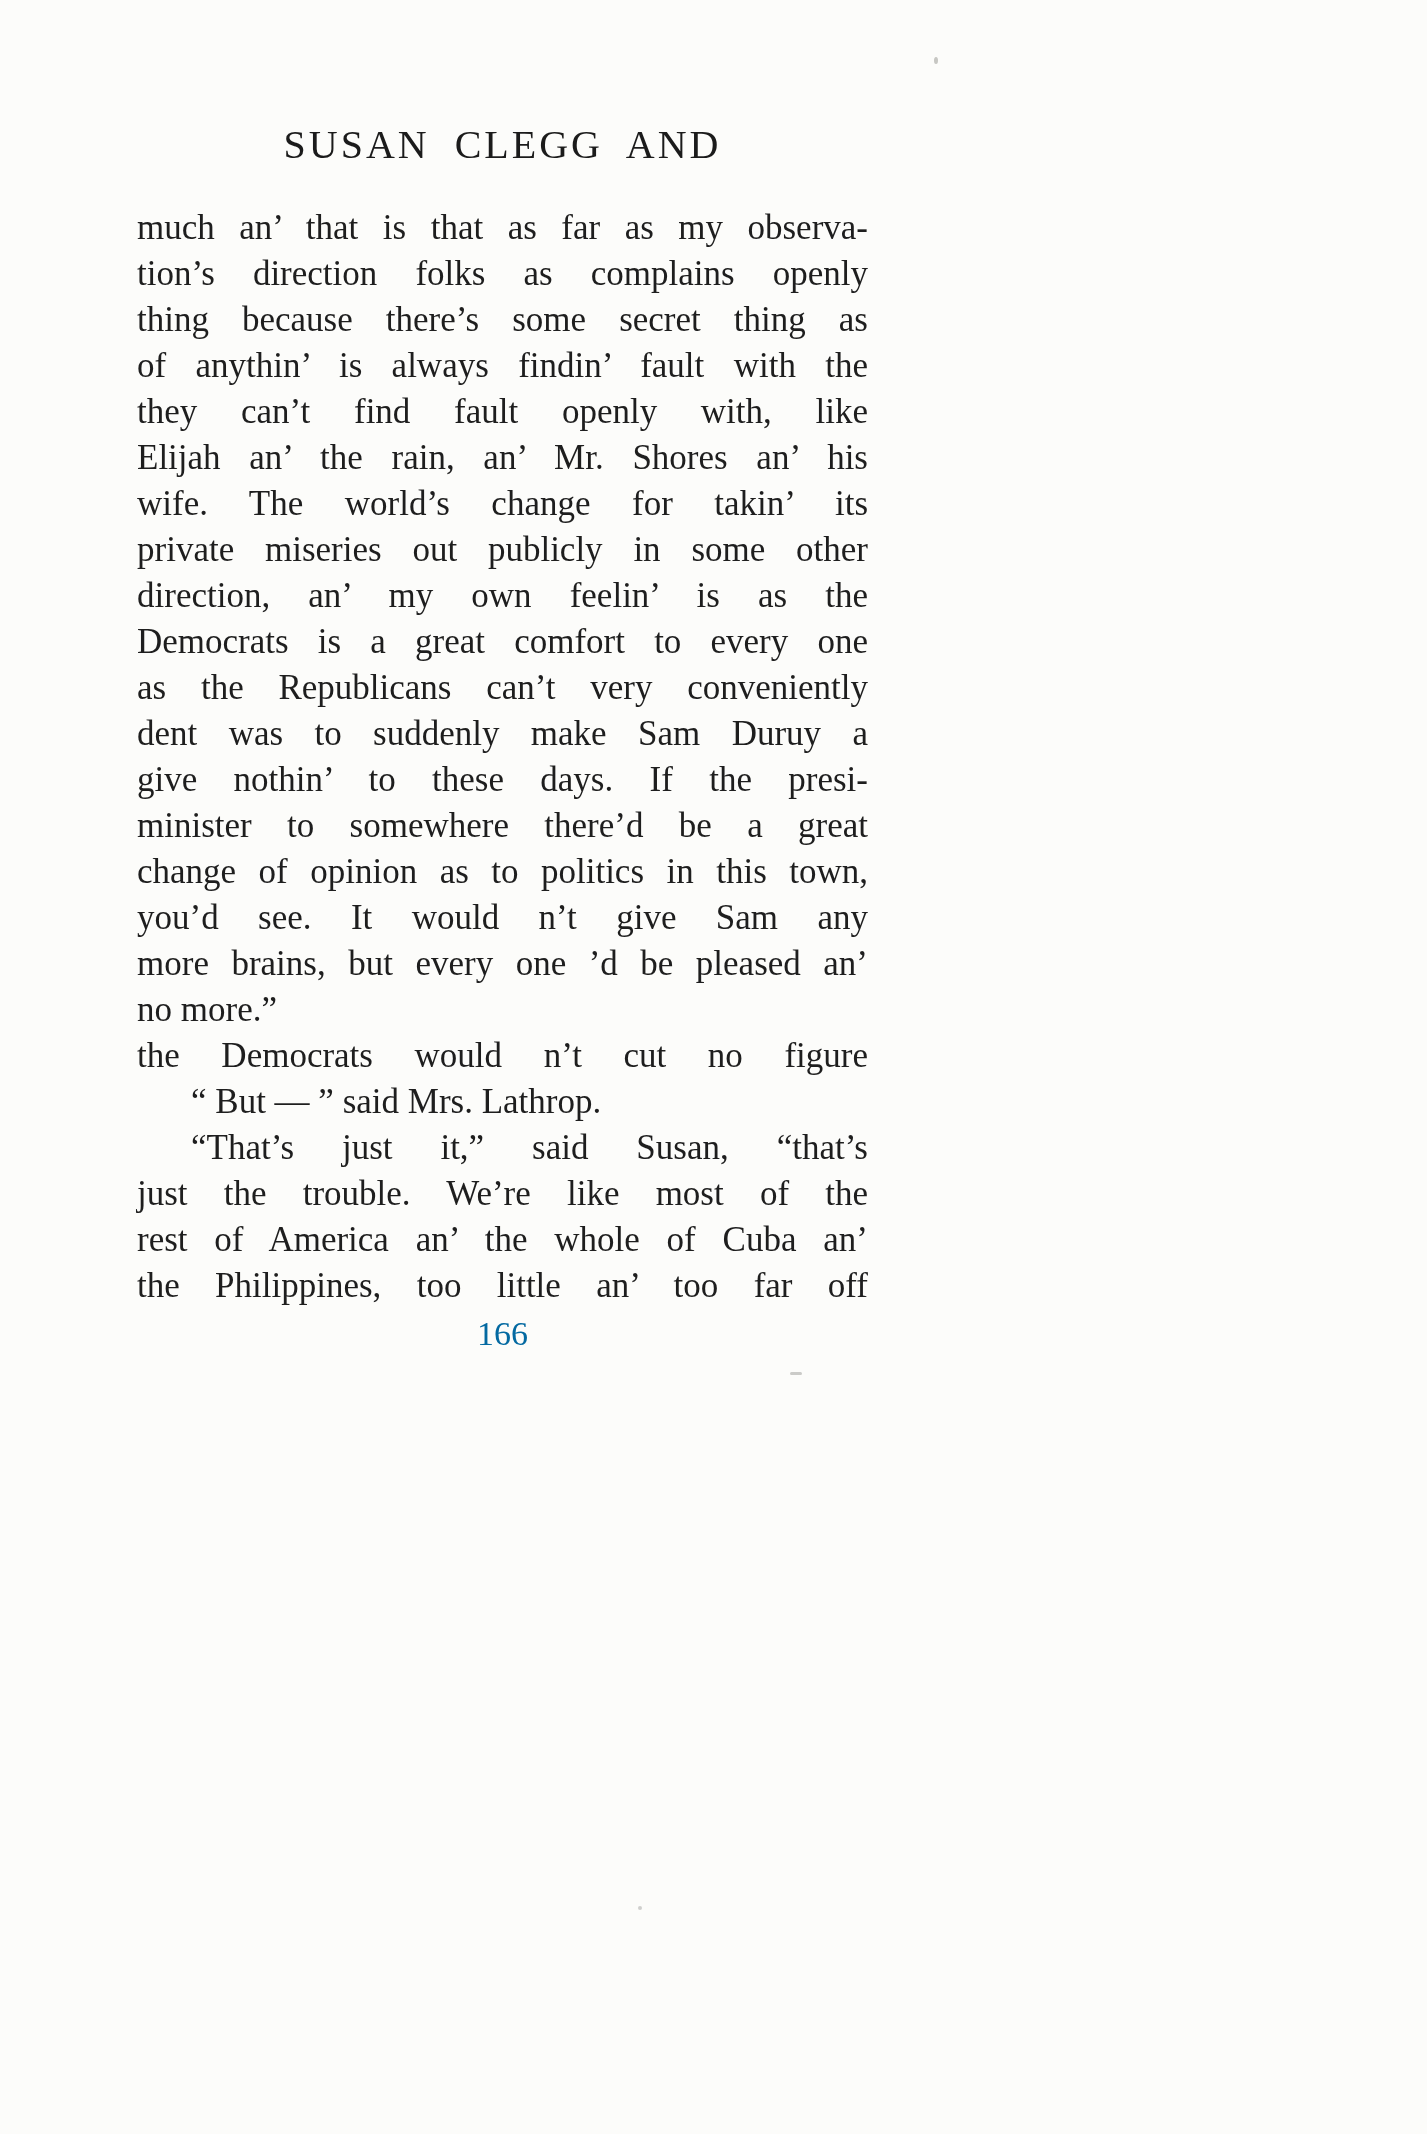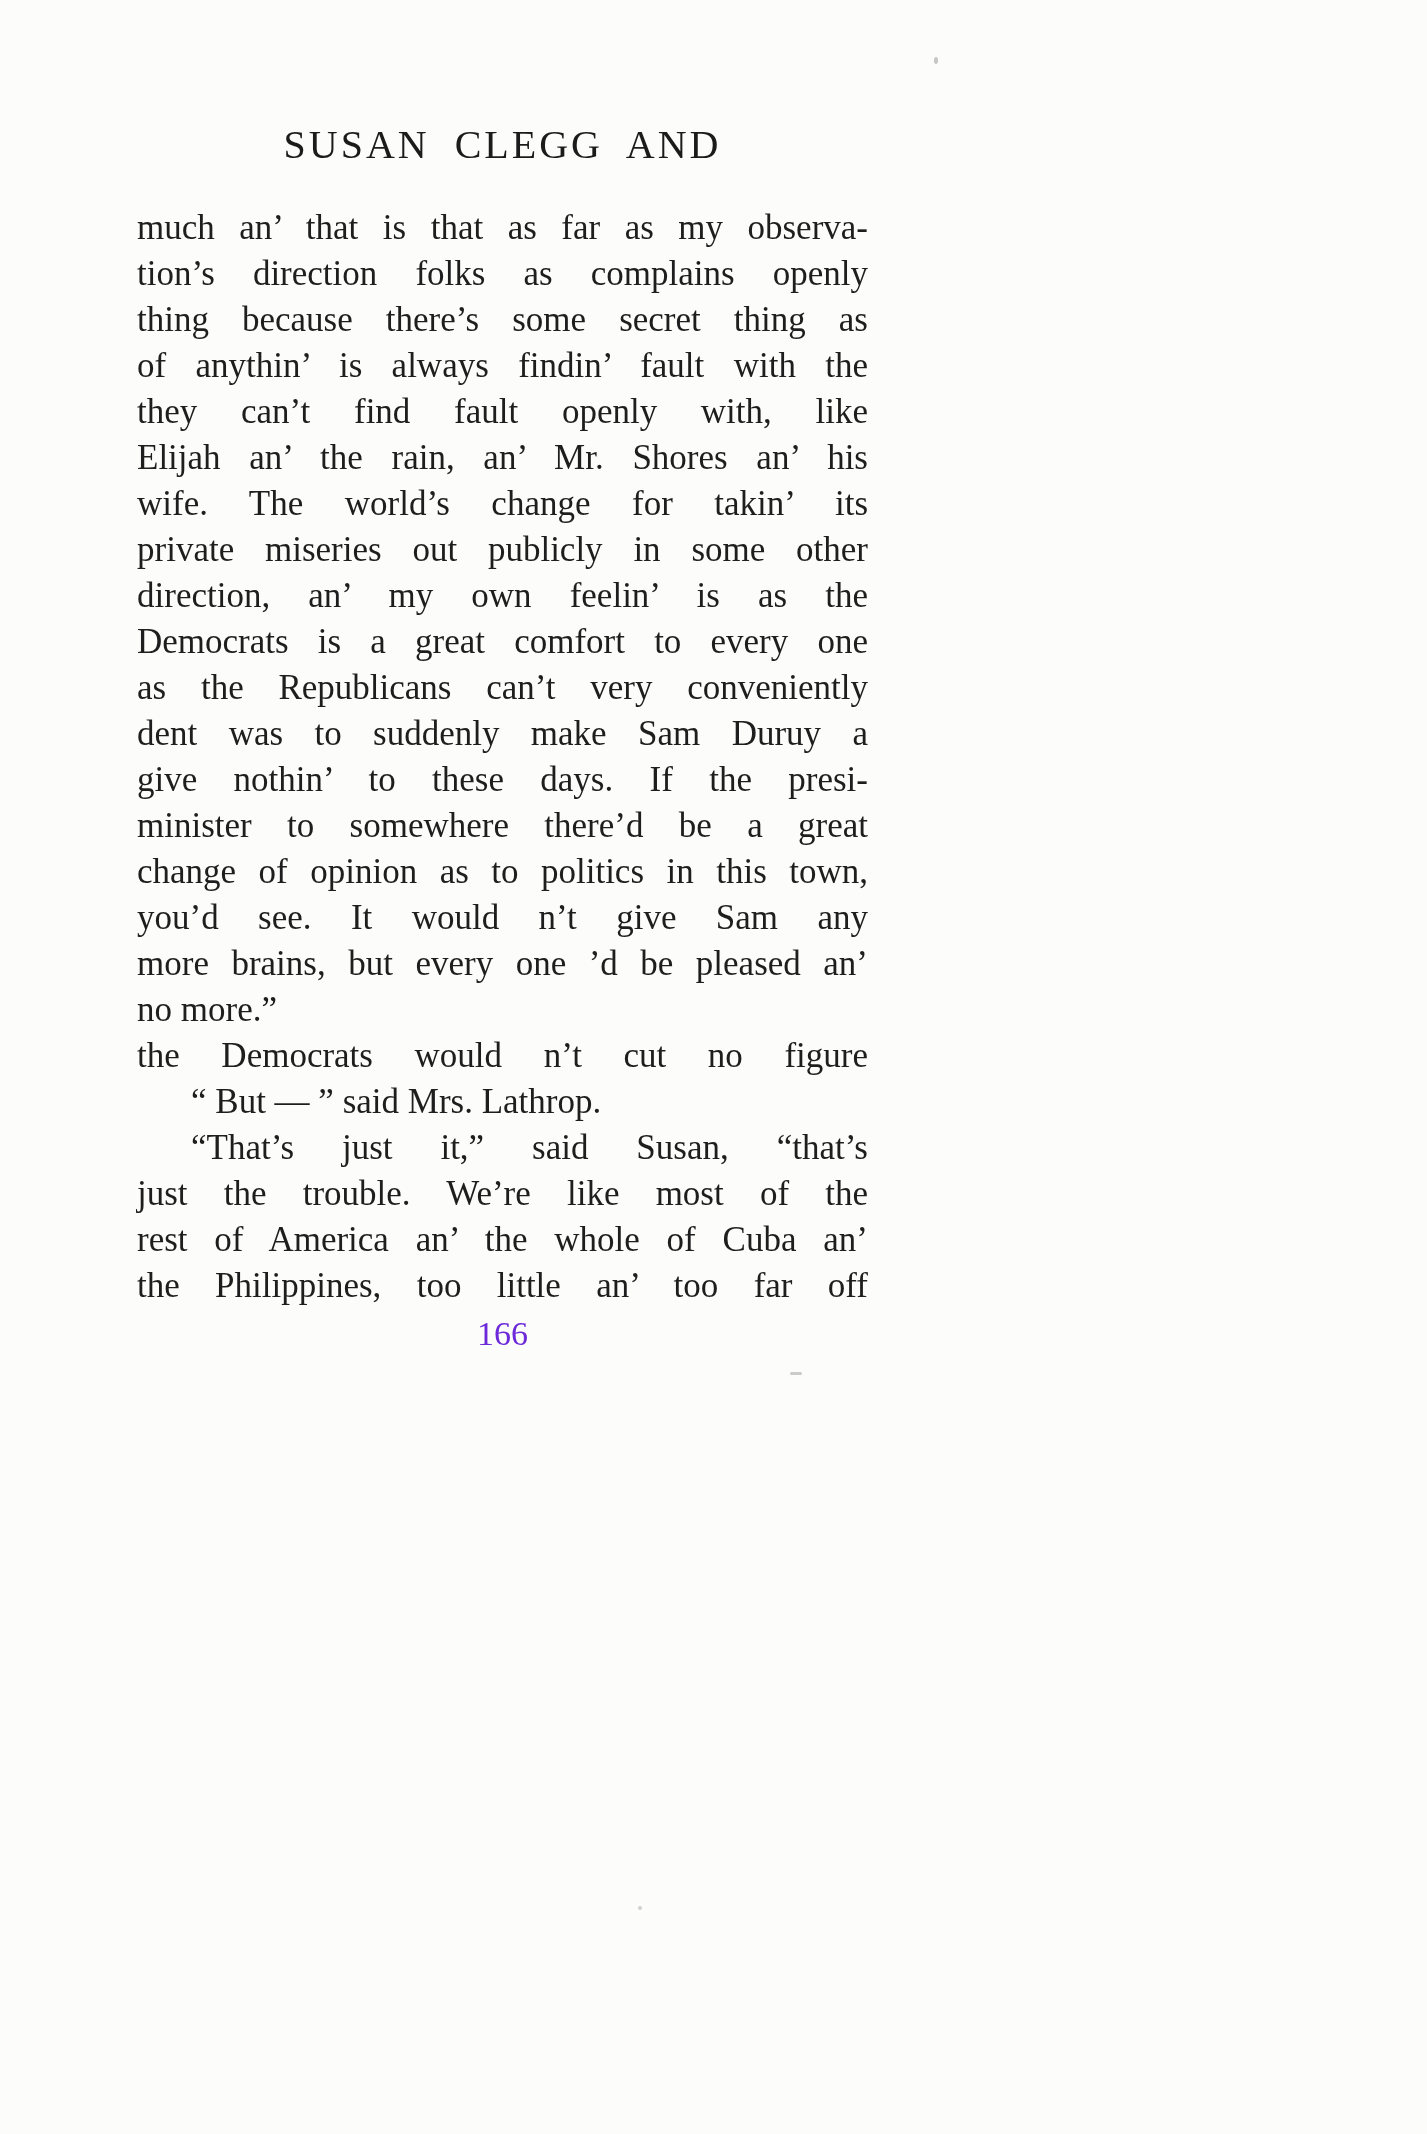--- a/index.html
+++ b/index.html
@@ -51,21 +51,21 @@
     text-align-last: justify;
   }
   .line.indent {
     text-indent: 54px;
   }
   .page-number {
     text-align: center;
     font-size: 34px;
     line-height: 46px;
     margin-top: 2px;
-    color: #6d28d9;
+    color: #0369a1;
   }
   .speck {
     position: absolute;
     background: #9a9a96;
     border-radius: 50%;
   }
   .speck.s1 { left: 934px; top: 57px;  width: 4px; height: 7px; opacity: .55; }
   .speck.s2 { left: 790px; top: 1372px; width: 12px; height: 3px; border-radius: 2px; opacity: .5; }
   .speck.s3 { left: 638px; top: 1906px; width: 4px; height: 4px; opacity: .45; }
 </style>

